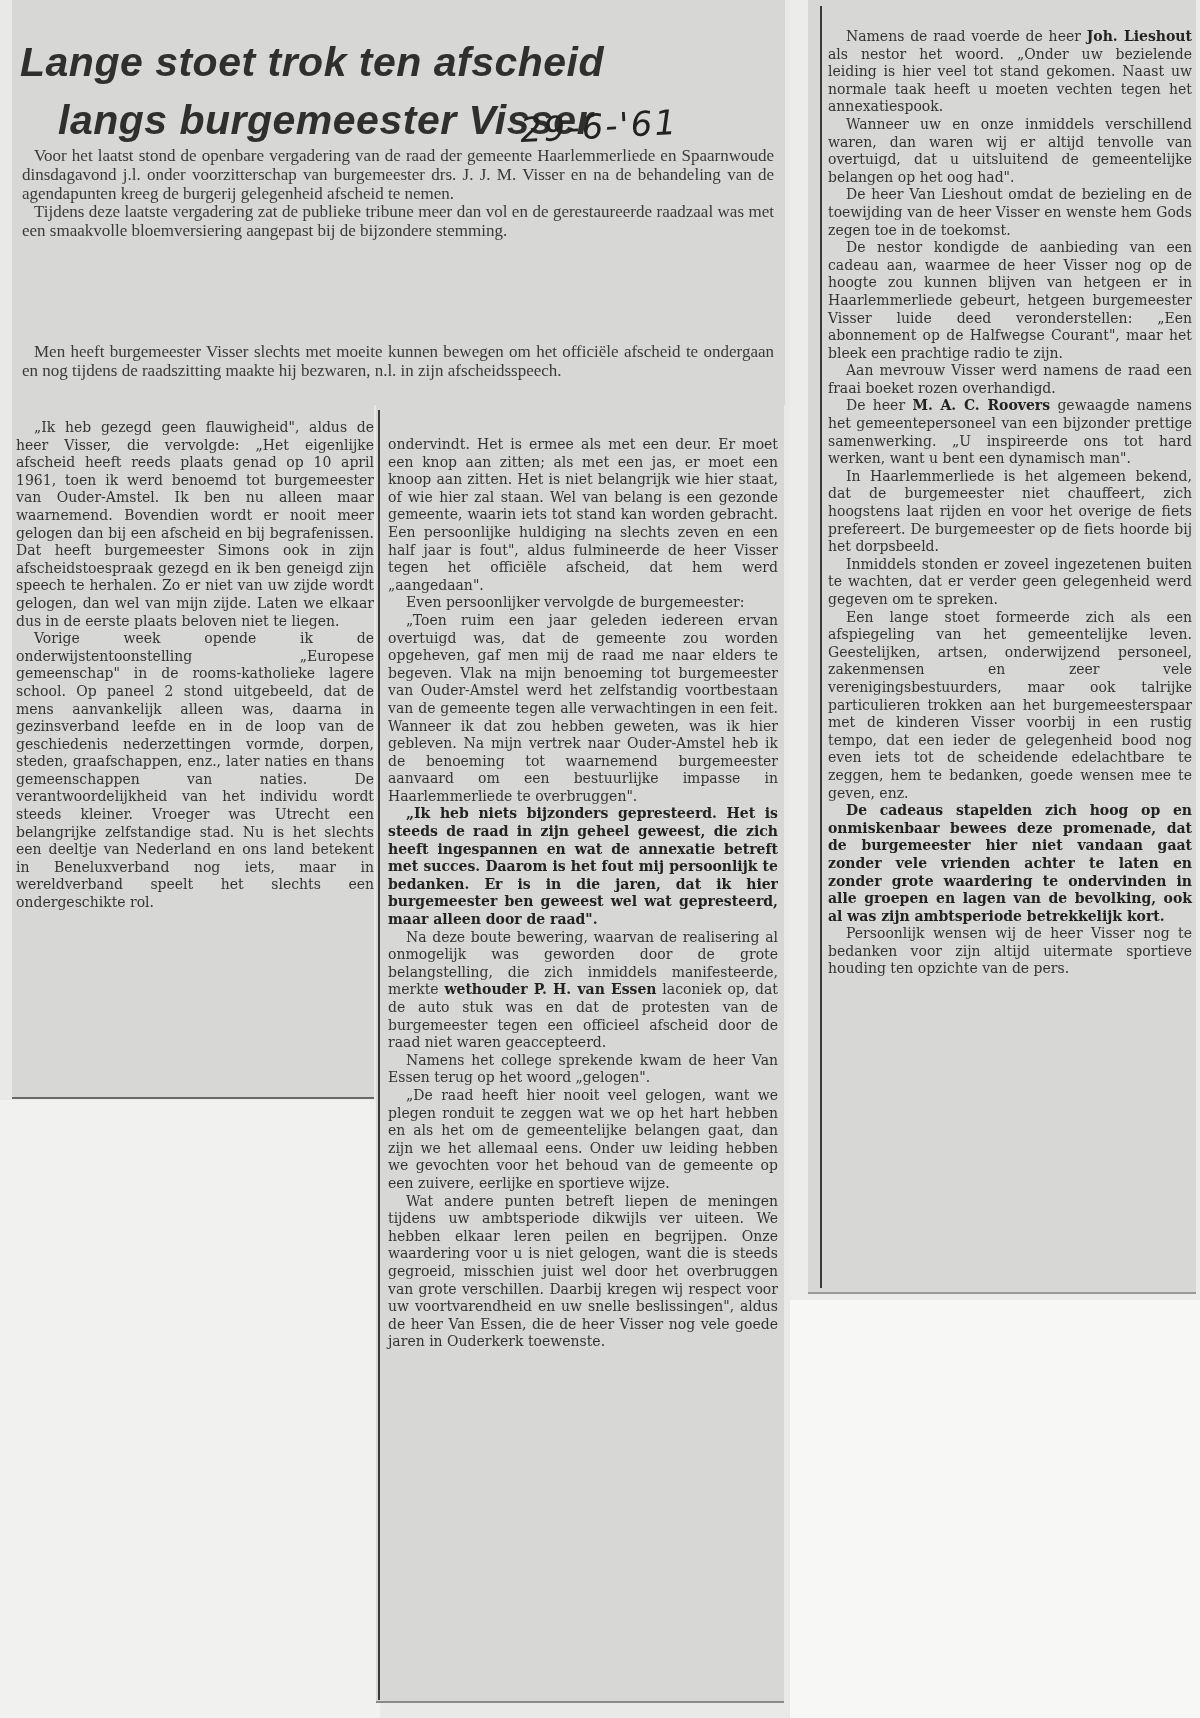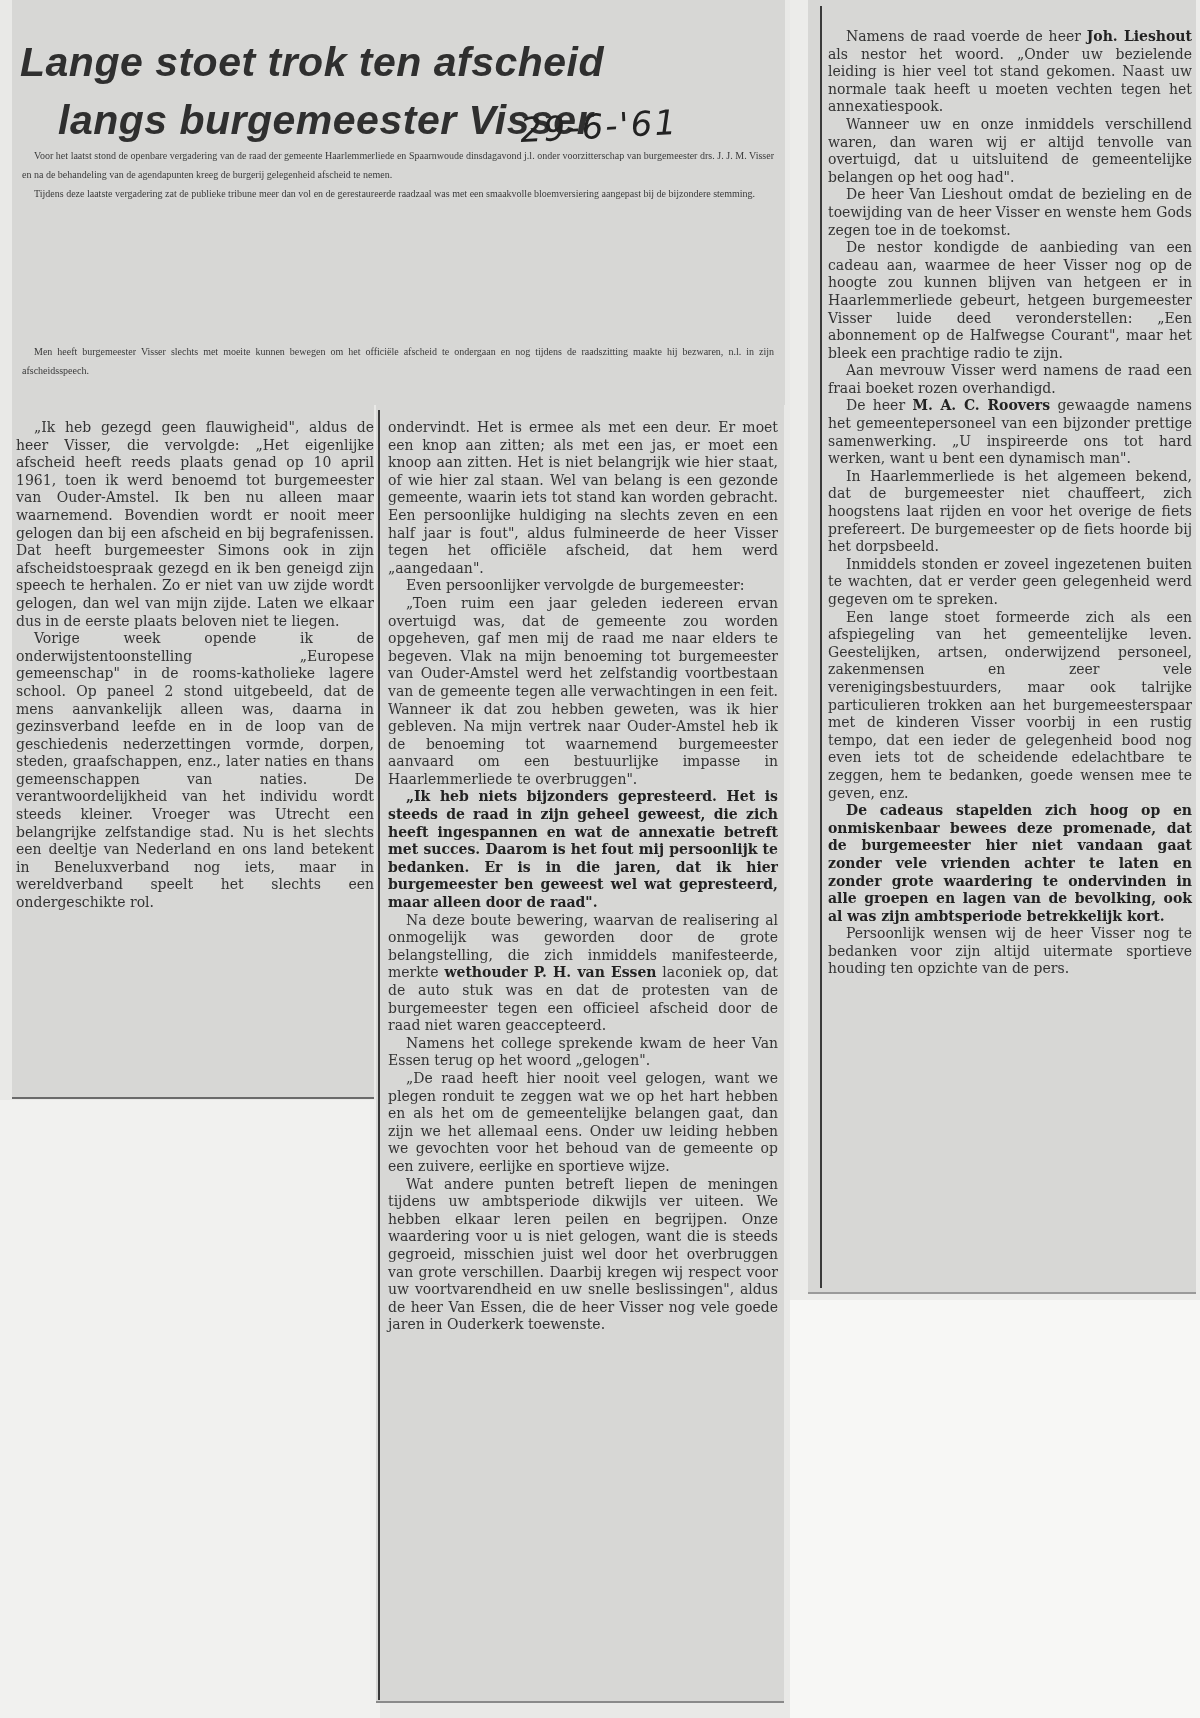--- a/index.html
+++ b/index.html
@@ -31,32 +31,32 @@
   .headline .l2 { display: block; padding-left: 38px; }
 
   .handwritten-date {
     position: absolute; left: 520px; top: 106px;
     font-family: "DejaVu Sans", sans-serif; font-style: italic;
     font-size: 34px; color: #222; transform: rotate(-3deg); letter-spacing: 2px;
   }
 
   .intro {
     position: absolute; left: 22px; width: 752px;
-    font-size: 10px; line-height: 18.8px; text-align: justify; color: #3a3a3a;
+    font-size: 17px; line-height: 18.8px; text-align: justify; color: #3a3a3a;
     font-family: "Liberation Serif", serif;
   }
   .intro p { margin: 0; text-indent: 12px; }
   .intro1 { top: 147px; }
   .intro2 { top: 343px; }
 
   .col { position: absolute; font-family: "DejaVu Serif", serif; font-size: 14px; line-height: 17.6px; color: #333; text-align: justify; }
   .col p { margin: 0; text-indent: 18px; }
   .col b { color: #222; }
   .col-left { left: 16px; top: 419px; width: 358px; }
-  .col-mid { left: 388px; top: 419px; width: 390px; }
+  .col-mid { left: 388px; top: 436px; width: 390px; }
   .col-right { left: 828px; top: 8px; width: 364px; margin-top: 20px; }
 </style>
 </head>
 <body>
 
 <div class="bg-left"></div>
 <div class="bg-white-lower"></div>
 <div class="bg-right"></div>
 
 <div class="clip clip-main"></div>

